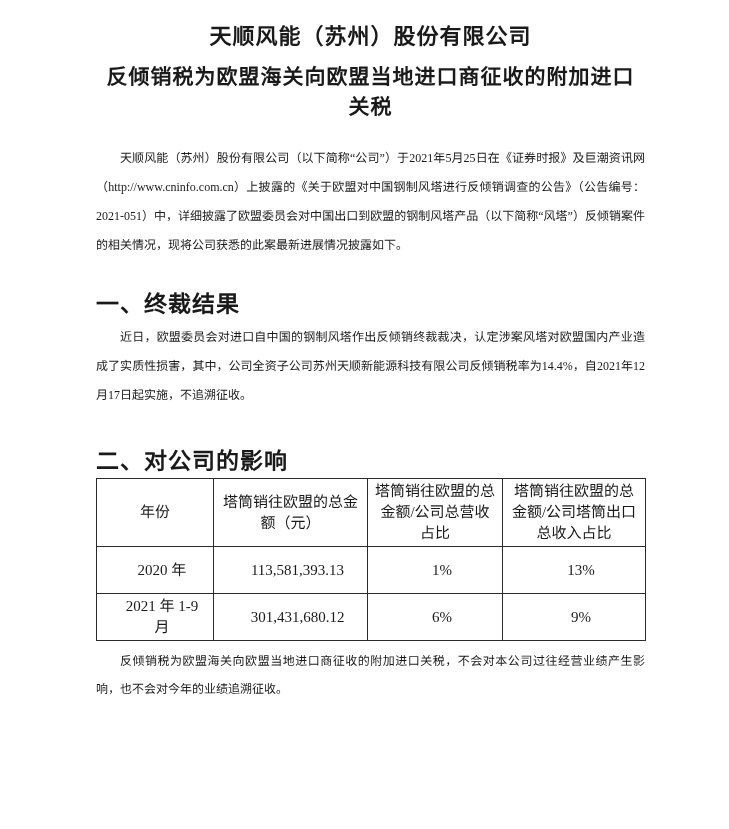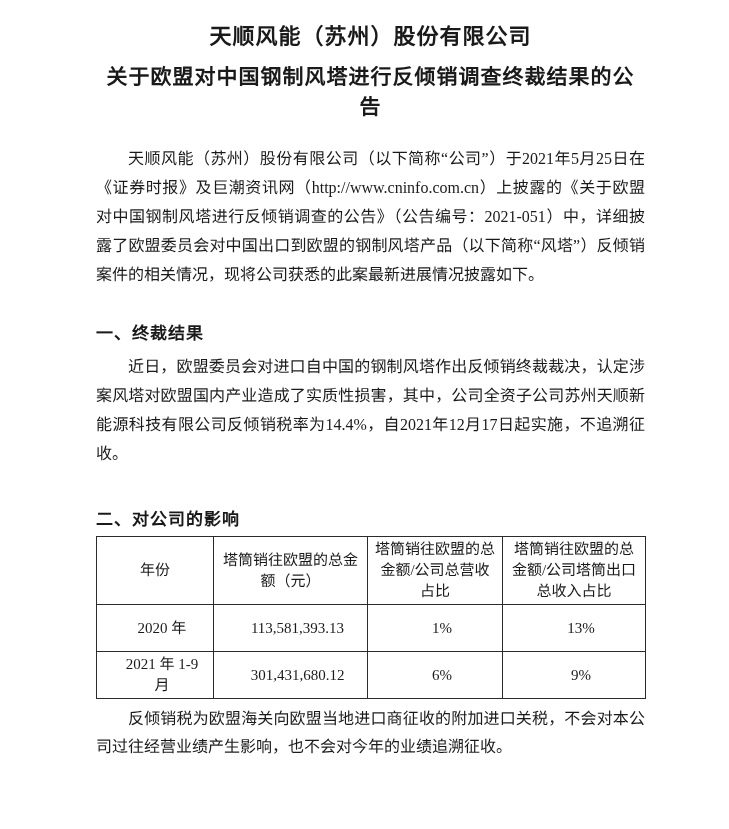--- a/index.html
+++ b/index.html
@@ -29,39 +29,39 @@
   .doc-subtitle {
     margin: 10px 0 0 0;
     font-size: 21px;
     line-height: 30px;
     font-weight: bold;
     text-align: center;
     letter-spacing: 1px;
   }
   p.body-para {
     margin: 0;
-    font-size: 16px;
+    font-size: 12px;
     line-height: 29px;
     text-align: justify;
     text-indent: 2em;
   }
   p.pledge {
     margin: 12px 0 0 0;
     font-size: 17px;
     line-height: 29px;
     text-align: justify;
     text-indent: 2em;
     font-style: italic;
   }
   p.intro {
     margin-top: 22px;
   }
   .section-heading {
     margin: 0;
-    font-size: 17px;
+    font-size: 23px;
     line-height: 26px;
     font-weight: bold;
     letter-spacing: 1px;
   }
   .section-heading.first {
     margin-top: 32px;
   }
   .section-heading.second {
     margin-top: 39px;
   }
@@ -107,21 +107,21 @@
     line-height: 28px;
   }
 </style>
 </head>
 <body>
 
 <div class="page">
 
   <h1 class="doc-title">天顺风能（苏州）股份有限公司</h1>
 
-  <h2 class="doc-subtitle">关于欧盟对中国钢制风塔进行反倾销调查终裁结果的公告</h2>
+  <h2 class="doc-subtitle">反倾销税为欧盟海关向欧盟当地进口商征收的附加进口关税</h2>
 
 
   <p class="body-para intro">天顺风能（苏州）股份有限公司（以下简称“公司”）于2021年5月25日在《证券时报》及巨潮资讯网（http://www.cninfo.com.cn）上披露的《关于欧盟对中国钢制风塔进行反倾销调查的公告》（公告编号：2021-051）中，详细披露了欧盟委员会对中国出口到欧盟的钢制风塔产品（以下简称“风塔”）反倾销案件的相关情况，现将公司获悉的此案最新进展情况披露如下。</p>
 
   <h3 class="section-heading first">一、终裁结果</h3>
 
   <p class="body-para section1-body">近日，欧盟委员会对进口自中国的钢制风塔作出反倾销终裁裁决，认定涉案风塔对欧盟国内产业造成了实质性损害，其中，公司全资子公司苏州天顺新能源科技有限公司反倾销税率为14.4%，自2021年12月17日起实施，不追溯征收。</p>
 
   <h3 class="section-heading second">二、对公司的影响</h3>
 

